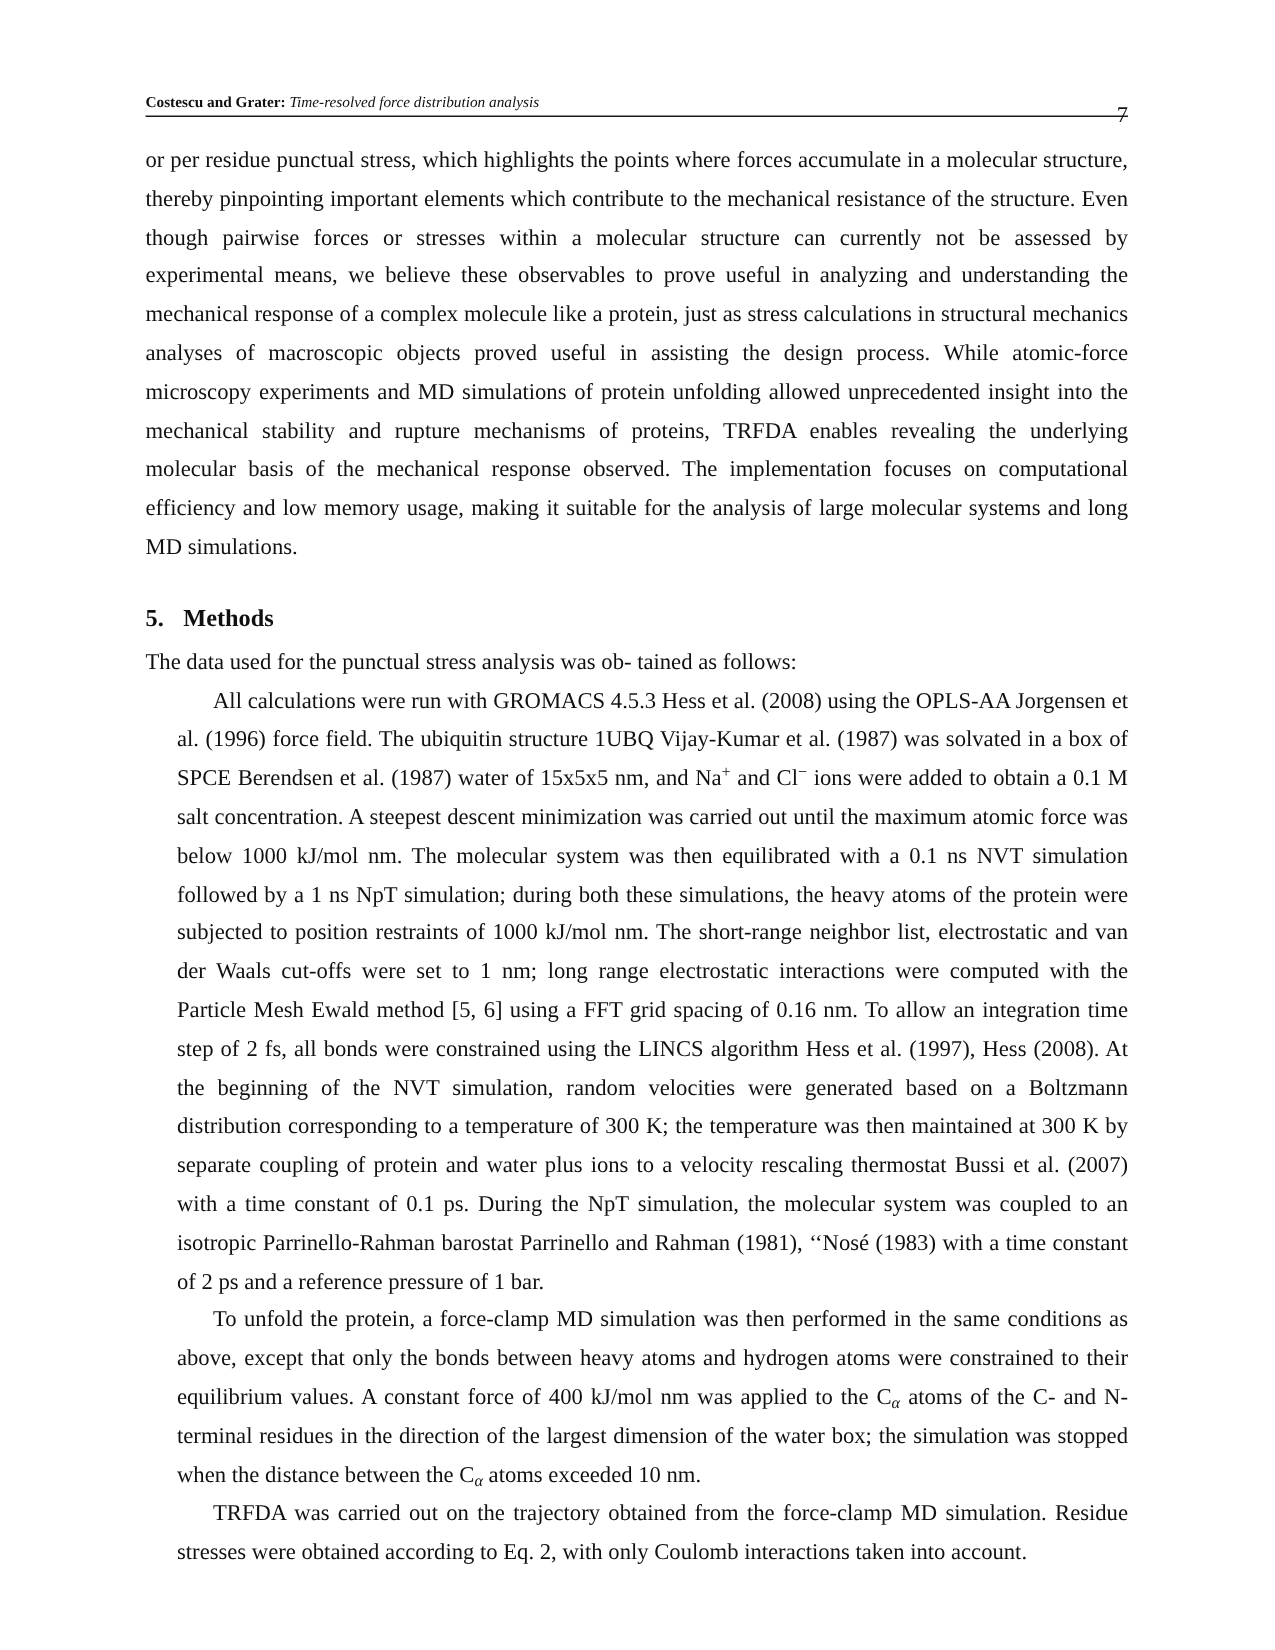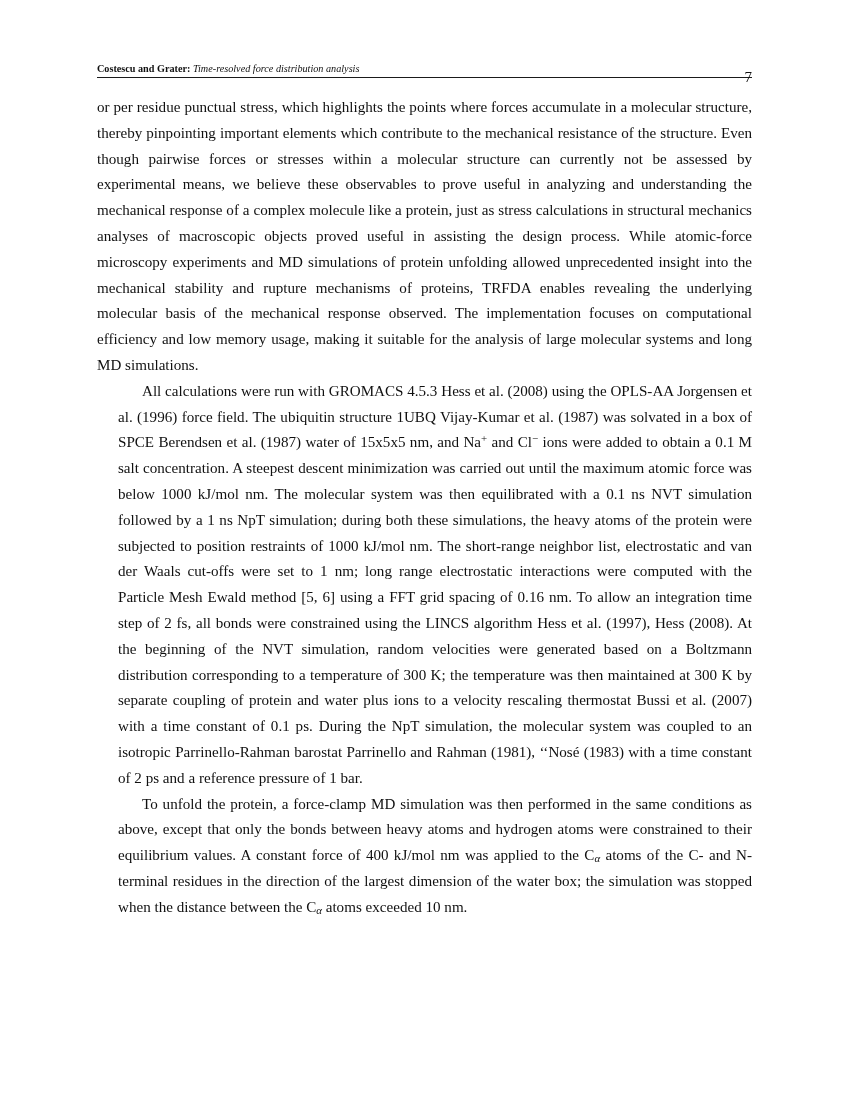--- a/index.html
+++ b/index.html
@@ -128,22 +128,27 @@
         </div>
       </div>
       <div class="runhead-pageno">7</div>
     </div>
     <div class="rule"></div>
 
     <div class="body">
 
       <p class="noindent">or per residue punctual stress, which highlights the points where forces accumulate in a molecular structure, thereby pinpointing important elements which contribute to the mechanical resistance of the structure. Even though pairwise forces or stresses within a molecular structure can currently not be assessed by experimental means, we believe these observables to prove useful in analyzing and understanding the mechanical response of a complex molecule like a protein, just as stress calculations in structural mechanics analyses of macroscopic objects proved useful in assisting the design process. While atomic-force microscopy experiments and MD simulations of protein unfolding allowed unprecedented insight into the mechanical stability and rupture mechanisms of proteins, TRFDA enables revealing the underlying molecular basis of the mechanical response observed. The implementation focuses on computational efficiency and low memory usage, making it suitable for the analysis of large molecular systems and long MD simulations.</p>
 
+      <h2 class="section">
+        <span class="secnum">5.</span><span>Methods</span>
+      </h2>
 
+      <p class="noindent">The data used for the punctual stress analysis was ob- tained as follows:</p>
 
       <p class="indent"><span>All calculations were run with GROMACS 4.5.3 Hess et al. (2008) using the OPLS-AA Jorgensen et al. (1996) force field. The ubiquitin structure 1UBQ Vijay-Kumar et al. (1987) was solvated in a box of SPCE Berendsen et al. (1987) water of 15x5x5 nm, and Na</span><sup class="charge">+</sup><span> and Cl</span><sup class="charge">−</sup><span> ions were added to obtain a 0.1 M salt concentration. A steepest descent minimization was carried out until the maximum atomic force was below 1000 kJ/mol nm. The molecular system was then equilibrated with a 0.1 ns NVT simulation followed by a 1 ns NpT simulation; during both these simulations, the heavy atoms of the protein were subjected to position restraints of 1000 kJ/mol nm. The short-range neighbor list, electrostatic and van der Waals cut-offs were set to 1 nm; long range electrostatic interactions were computed with the Particle Mesh Ewald method [5, 6] using a FFT grid spacing of 0.16 nm. To allow an integration time step of 2 fs, all bonds were constrained using the LINCS algorithm Hess et al. (1997), Hess (2008). At the beginning of the NVT simulation, random velocities were generated based on a Boltzmann distribution corresponding to a temperature of 300 K; the temperature was then maintained at 300 K by separate coupling of protein and water plus ions to a velocity rescaling thermostat Bussi et al. (2007) with a time constant of 0.1 ps. During the NpT simulation, the molecular system was coupled to an isotropic Parrinello-Rahman barostat Parrinello and Rahman (1981), ‘‘Nosé (1983) with a time constant of 2 ps and a reference pressure of 1 bar.</span></p>
 
       <p class="indent"><span>To unfold the protein, a force-clamp MD simulation was then performed in the same conditions as above, except that only the bonds between heavy atoms and hydrogen atoms were constrained to their equilibrium values. A constant force of 400 kJ/mol nm was applied to the C</span><sub class="greek">α</sub><span> atoms of the C- and N-terminal residues in the direction of the largest dimension of the water box; the simulation was stopped when the distance between the C</span><sub class="greek">α</sub><span> atoms exceeded 10 nm.</span></p>
 
+      <p class="indent">TRFDA was carried out on the trajectory obtained from the force-clamp MD simulation. Residue stresses were obtained according to Eq. 2, with only Coulomb interactions taken into account.</p>
 
     </div>
   </div>
 </div>
 
 </body></html>

